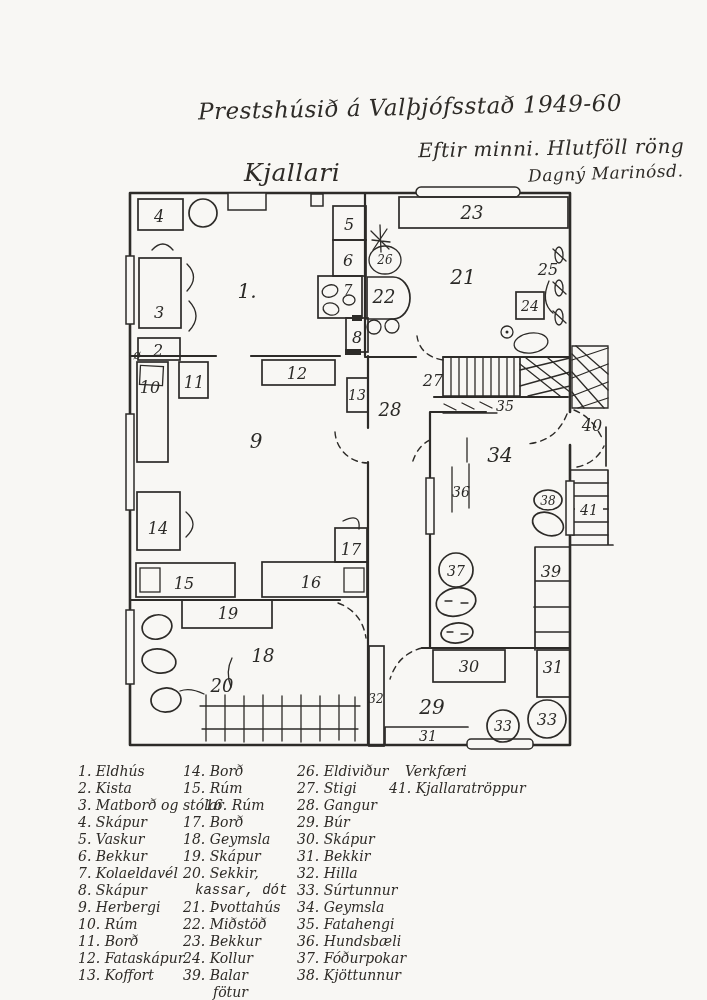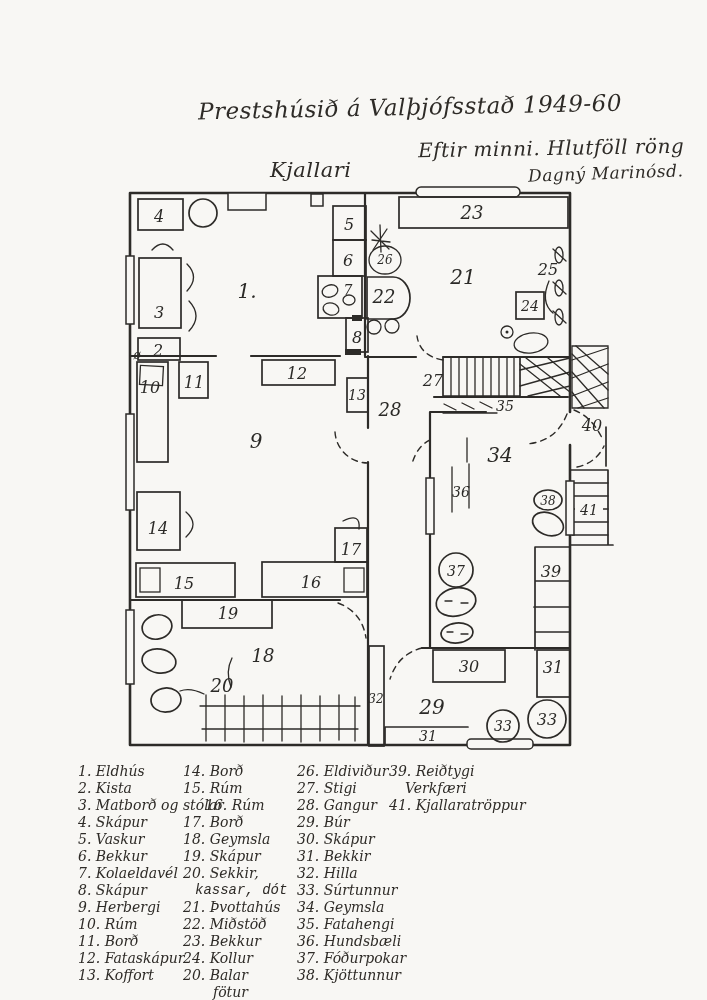--- a/index.html
+++ b/index.html
@@ -2,21 +2,21 @@
 <html><head>
 <meta charset="utf-8">
 <style>
   html,body{margin:0;padding:0;}
   .page{position:relative;width:707px;height:1000px;background:#f8f7f4;overflow:hidden;
         font-family:"DejaVu Serif",serif;color:#2e2b27;}
   .hw{position:absolute;font-style:italic;white-space:nowrap;letter-spacing:.5px;}
   .title1{left:198px;top:94px;font-size:23px;transform:rotate(-1.2deg);}
   .title2{left:418px;top:136px;font-size:20px;transform:rotate(-1deg);}
   .title3{left:528px;top:163px;font-size:17px;transform:rotate(-2deg);}
-  .title4{left:270px;top:158px;font-size:21px;}
+  .title4{left:244px;top:158px;font-size:25px;}
   .plan-svg{position:absolute;left:0;top:0;}
   
   .wall{stroke:#2d2b28;stroke-width:2.2;fill:none;stroke-linecap:round;stroke-linejoin:round;}
   .heavy{stroke-width:2.6;}
   .furn{stroke:#2d2b28;stroke-width:1.7;fill:none;stroke-linecap:round;}
   .thin{stroke:#2d2b28;stroke-width:1.3;fill:none;stroke-linecap:round;}
   .dash{stroke:#2d2b28;stroke-width:1.4;fill:none;stroke-dasharray:6 5;stroke-linecap:round;}
   .win{fill:#f8f7f4;stroke:#2d2b28;stroke-width:1.5;}
   .inkfill{fill:#2d2b28;stroke:none;}
   .halo{fill:#f8f7f4;stroke:none;}
@@ -240,39 +240,38 @@
     <div class="lg-line push16">16. Rúm</div>
     <div class="lg-line">17. Borð</div>
     <div class="lg-line">18. Geymsla</div>
     <div class="lg-line">19. Skápur</div>
     <div class="lg-line">20. Sekkir,</div>
     <div class="lg-line ind1">kassar, dót</div>
     <div class="lg-line">21. Þvottahús</div>
     <div class="lg-line">22. Miðstöð</div>
     <div class="lg-line">23. Bekkur</div>
     <div class="lg-line">24. Kollur</div>
-    <div class="lg-line">20. Balar</div>
+    <div class="lg-line">39. Balar</div>
     <div class="lg-line ind3">fötur</div>
   </div>
 
   <div class="legend-col c3">
     <div class="lg-line">26. Eldiviður</div>
     <div class="lg-line">27. Stigi</div>
     <div class="lg-line">28. Gangur</div>
     <div class="lg-line">29. Búr</div>
     <div class="lg-line">30. Skápur</div>
     <div class="lg-line">31. Bekkir</div>
     <div class="lg-line">32. Hilla</div>
     <div class="lg-line">33. Súrtunnur</div>
     <div class="lg-line">34. Geymsla</div>
     <div class="lg-line">35. Fatahengi</div>
     <div class="lg-line">36. Hundsbæli</div>
     <div class="lg-line">37. Fóðurpokar</div>
     <div class="lg-line">38. Kjöttunnur</div>
   </div>
 
   <div class="legend-col c4">
-    <div class="lg-line">39. Reiðtygi</div>
     <div class="lg-line ind2">Verkfæri</div>
     <div class="lg-line">41. Kjallaratröppur</div>
   </div>
 
 </div>
 
 </body></html>

